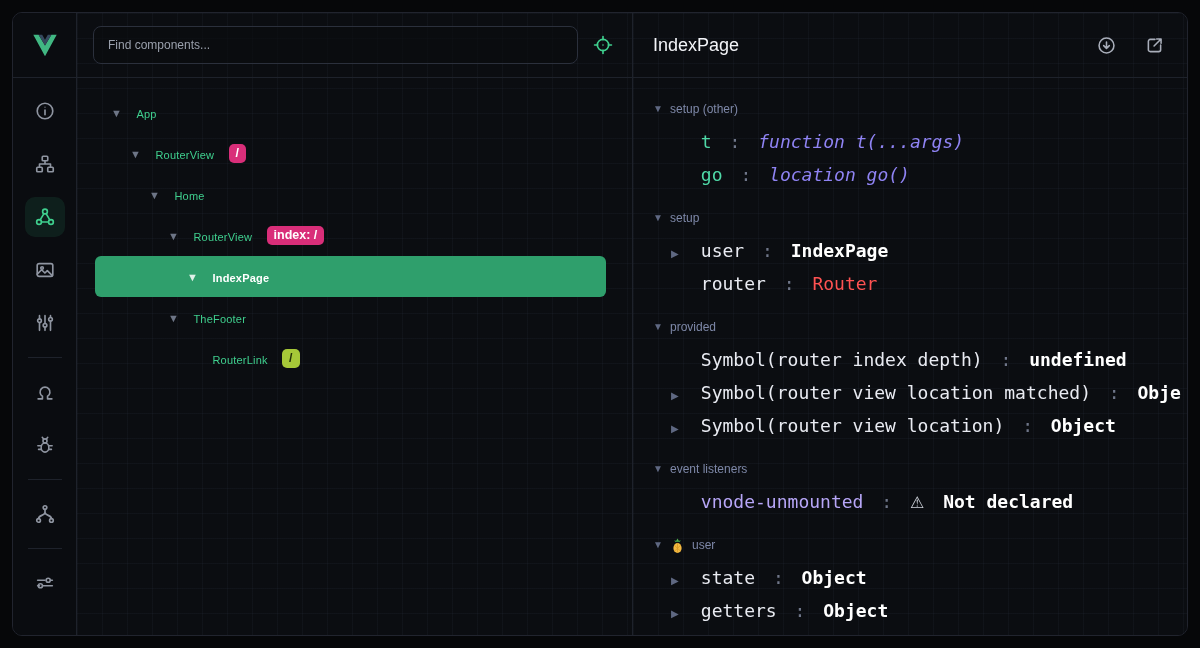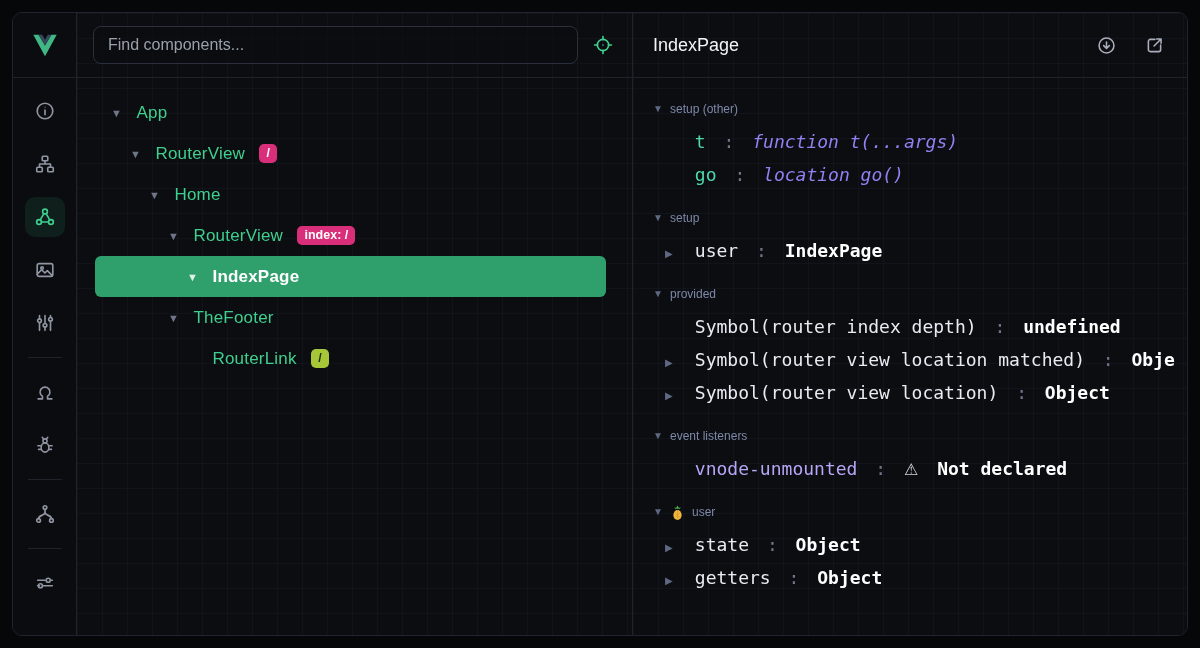--- a/index.html
+++ b/index.html
@@ -23,32 +23,32 @@
   .gridbg{background-color:#0b0d11;
     background-image:linear-gradient(rgba(130,150,185,0.05) 1px,transparent 1px),
                      linear-gradient(90deg,rgba(130,150,185,0.05) 1px,transparent 1px);
     background-size:25px 25px}
 
   
   .tree-panel{width:556px;flex:0 0 556px;border-right:1px solid #1e222b;display:flex;flex-direction:column}
   .toolbar{height:65px;flex:0 0 65px;border-bottom:1px solid #1e222b;display:flex;align-items:center;
            padding:0 12px 0 16px;gap:8px}
   .search{flex:1;height:38px;background:rgba(10,12,16,.65);border:1px solid #2b303c;border-radius:8px;
-          color:#dfe3ea;font-size:16px;padding:0 14px;outline:none;font-family:inherit;cursor:text}
+          color:#dfe3ea;font-size:12px;padding:0 14px;outline:none;font-family:inherit;cursor:text}
   .search::placeholder{color:#9aa0ac}
   .iconbtn{border:0;background:transparent;color:#a9aeba;width:34px;height:34px;display:flex;
            align-items:center;justify-content:center;cursor:pointer;padding:0}
   .iconbtn.green{color:#3fcf8e}
   .tree{flex:1;padding:14px 12px 0 10px;overflow:hidden}
   .trow{height:41px;line-height:41px;white-space:nowrap;margin:0 14px 0 8px;border-radius:6px;
         padding-left:calc(16px + var(--d)*19px);cursor:pointer}
   .d0{--d:0}.d1{--d:1}.d2{--d:2}.d3{--d:3}.d4{--d:4}.d5{--d:5}
   .tarrow{display:inline-block;width:16px;margin-right:5px;font-size:11px;color:#6d7586;vertical-align:1px}
   .tarrow.hide{visibility:hidden}
-  .tname{font-size:17px;font-weight:500;color:#3fcf8e;letter-spacing:.2px}
+  .tname{font-size:11px;font-weight:500;color:#3fcf8e;letter-spacing:.2px}
   .trow.sel{background:#2f9f6c}
   .trow.sel .tname{color:#ffffff;font-weight:600}
   .trow.sel .tarrow{color:rgba(255,255,255,.85)}
   .badge{display:inline-block;font-size:12.5px;font-weight:700;padding:2px 7px 3px;border-radius:5px;
          margin-left:10px;line-height:normal;vertical-align:2px}
   .badge.pink{background:#d92e79;color:#fff}
   .badge.green{background:#a6c838;color:#243208}
   .badge.orange{background:#ef8e3c;color:#3a2206}
 
   
@@ -56,21 +56,21 @@
   .ins-head{height:65px;flex:0 0 65px;border-bottom:1px solid #1e222b;display:flex;align-items:center;
             padding:0 16px 0 20px}
   .ins-title{font-size:18px;color:#f3f4f8;font-weight:500}
   .ins-actions{margin-left:auto;display:flex;gap:14px}
   .ins-body{flex:1;padding:14px 0 0 20px;overflow:hidden}
   .sec + .sec{margin-top:10px}
   .sec-h{height:33px;display:flex;align-items:center;cursor:pointer;white-space:nowrap}
   .sarrow{display:inline-block;width:17px;font-size:10px;color:#5f6882}
   .sec-title{font-size:12px;color:#7e88a8}
   .pinia-ic{display:inline-flex;margin-right:7px;transform:translateY(1px)}
-  .srow{height:33px;line-height:33px;margin-left:12px;white-space:nowrap;
+  .srow{height:33px;line-height:33px;margin-left:18px;white-space:nowrap;
         font-family:"DejaVu Sans Mono","Liberation Mono",monospace;font-size:18px;cursor:default}
   .rarrow{display:inline-block;width:19px;font-size:10px;color:#5f6882;font-family:"Liberation Sans",sans-serif}
   .rarrow.hide{visibility:hidden}
   .k{color:#e9ebf2}
   .k-teal{color:#4fd8a7}
   .k-lav{color:#b7a6f7}
   .colon{color:#6f7689;margin:0 7px}
   .v-plain{color:#ffffff;font-weight:700}
   .v-muted{color:#b9bfca}
   .v-func{color:#8f83f3;font-style:italic}
@@ -266,20 +266,26 @@
         <div class="sec-h">
           <span class="sarrow">▼</span>
           <span class="sec-title">setup</span>
         </div>
         <div class="srow">
           <span class="rarrow">▶</span>
           <span class="k">user</span>
           <span class="colon">:</span>
           <span class="v-plain">IndexPage</span>
         </div>
+        <div class="srow">
+          <span class="rarrow hide">▶</span>
+          <span class="k">router</span>
+          <span class="colon">:</span>
+          <span class="v-red">Router</span>
+        </div>
       </section>
 
       <section class="sec">
         <div class="sec-h">
           <span class="sarrow">▼</span>
           <span class="sec-title">provided</span>
         </div>
         <div class="srow">
           <span class="rarrow hide">▶</span>
           <span class="k">Symbol(router index depth)</span>

